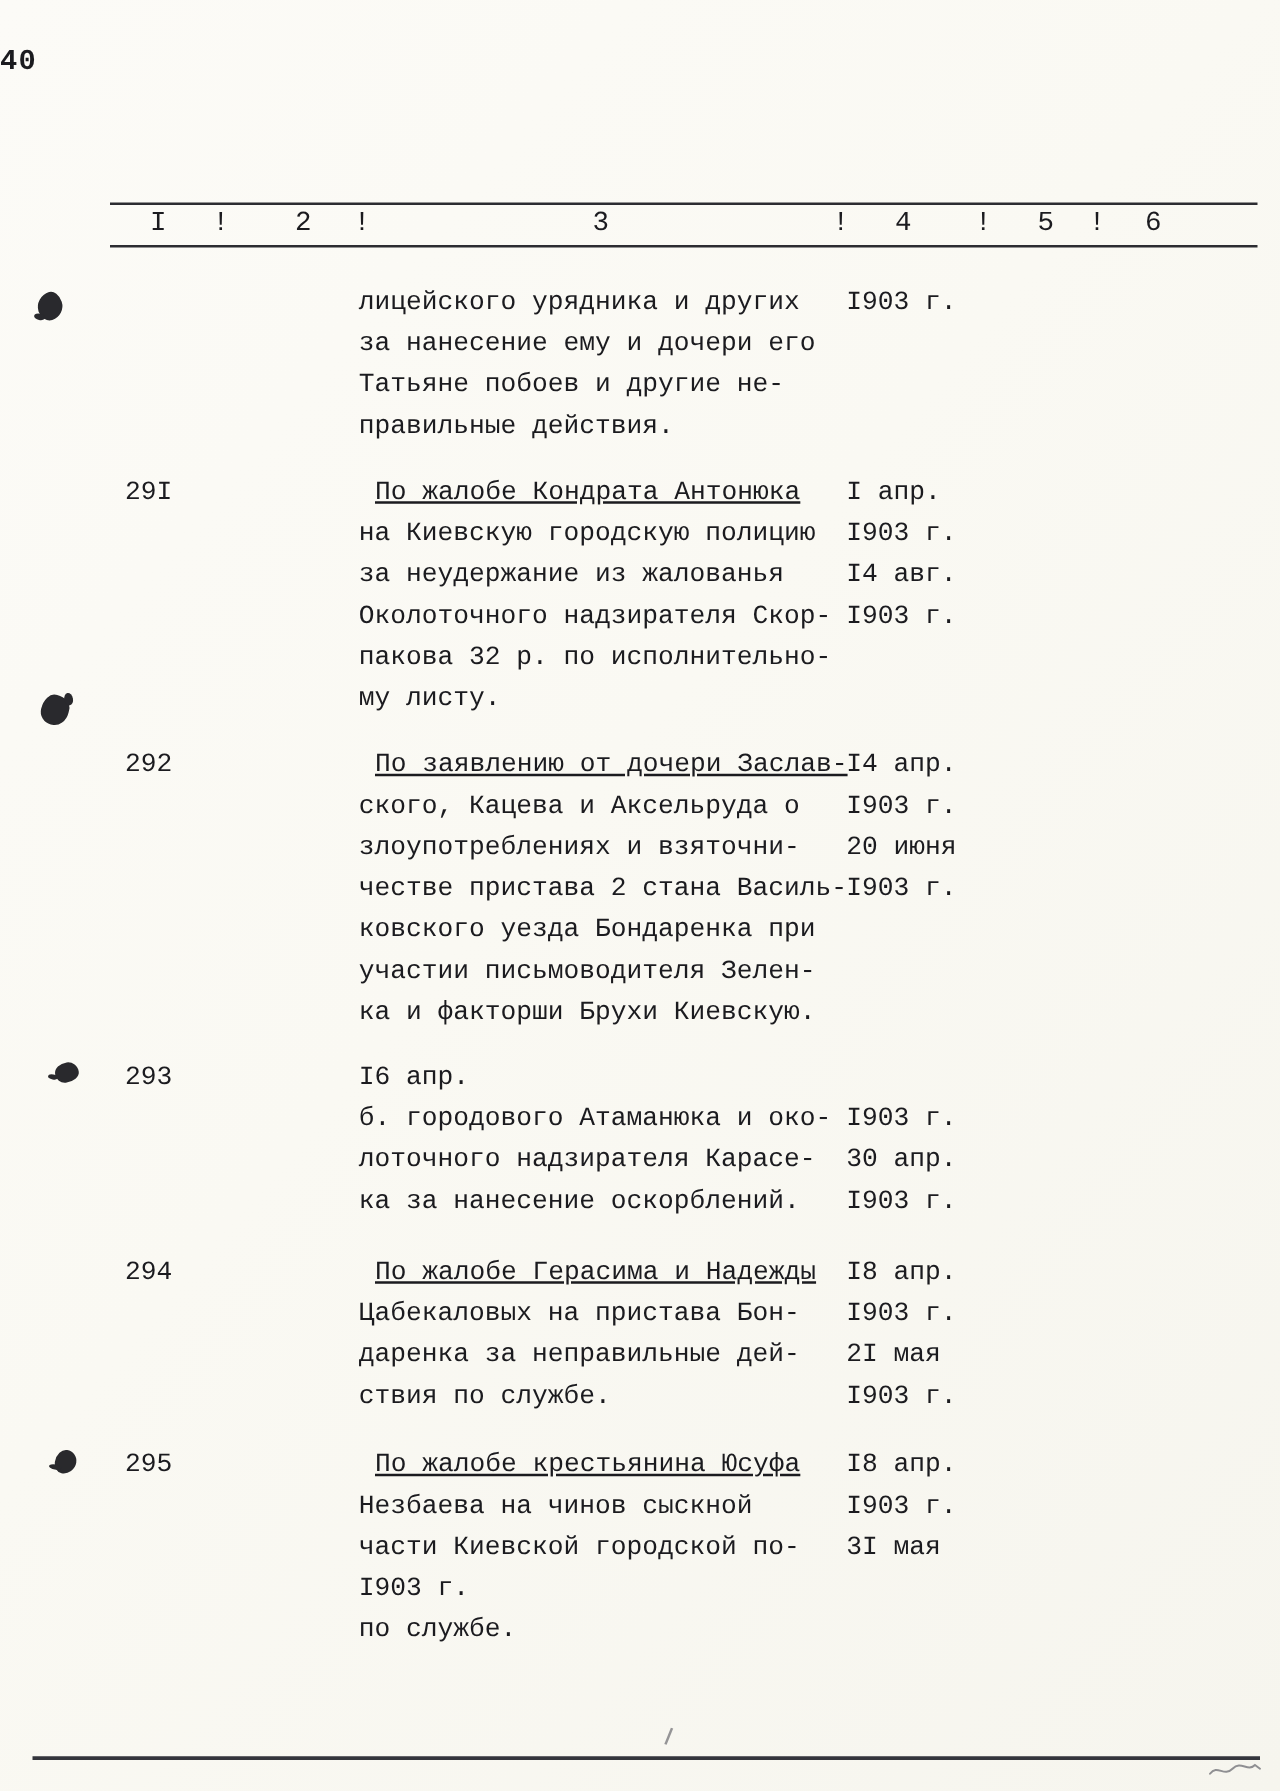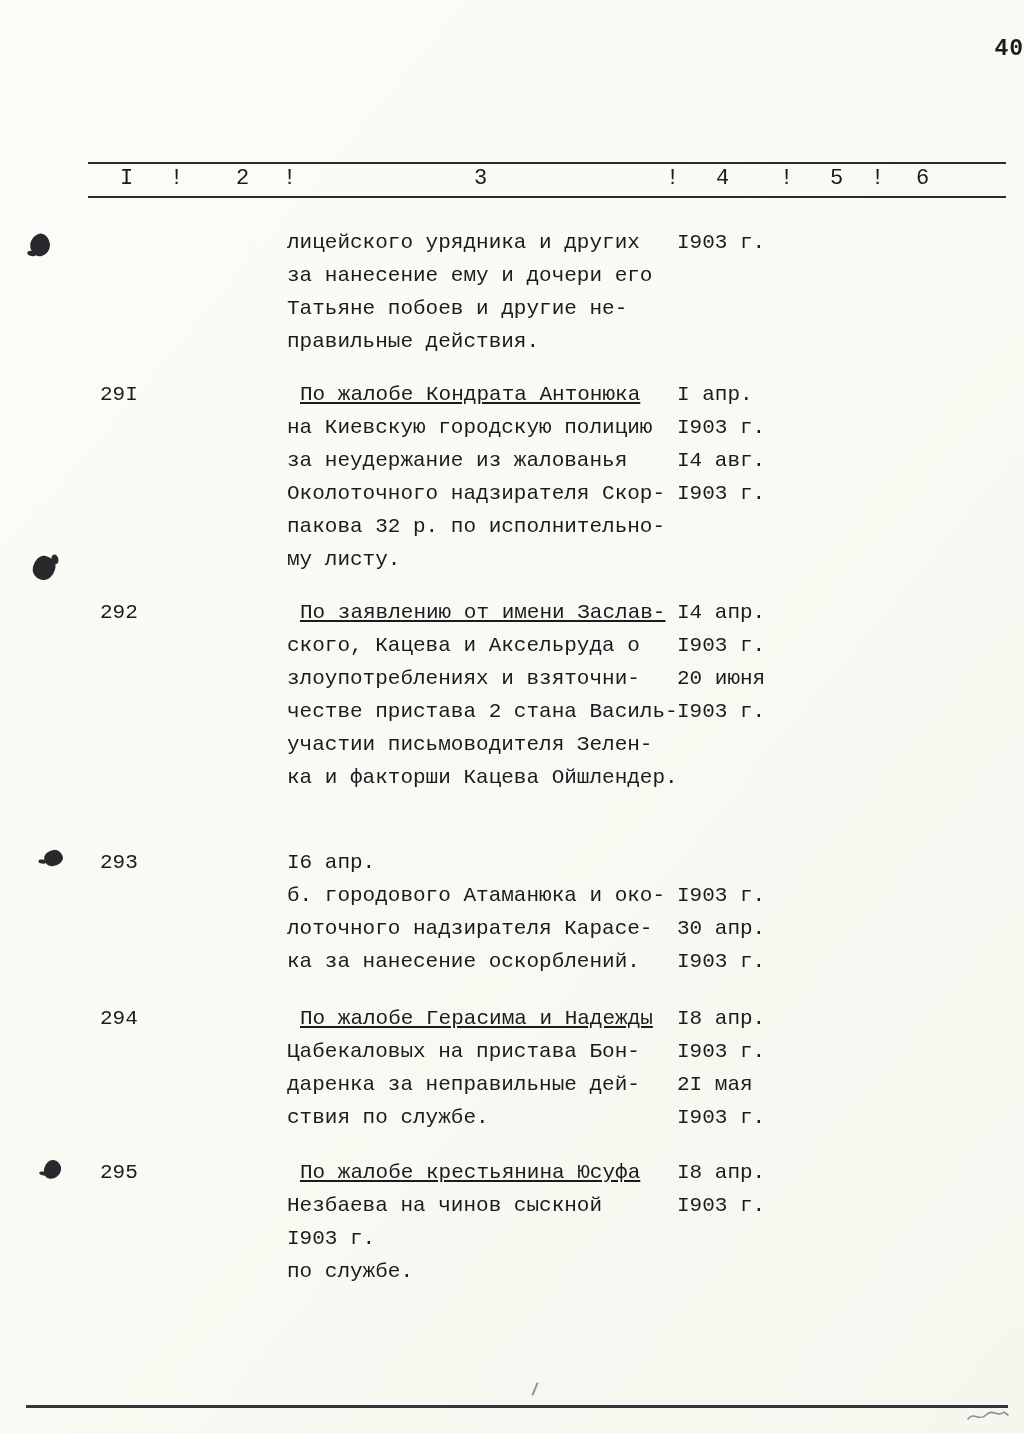--- a/index.html
+++ b/index.html
@@ -6,21 +6,21 @@
   .page{
     position:relative;
     width:1024px;height:1433px;
     background:linear-gradient(130deg,#fcfbf7 0%,#faf9f3 45%,#f6f5ee 100%);
     font-family:"Liberation Mono","DejaVu Sans Mono",monospace;
     color:#1b1b1f;
     overflow:hidden;
   }
   .pageno{
     position:absolute;top:36px;left:0;width:100%;
-    text-align:right;font-size:23px;letter-spacing:1px;font-weight:bold;
+    text-align:left;font-size:23px;letter-spacing:1px;font-weight:bold;
   }
   .rule{position:absolute;background:#2c2c31;height:2px;}
   .rule-top{left:88px;top:162px;width:918px;}
   .rule-mid{left:88px;top:196px;width:918px;}
   .rule-bottom{left:26px;top:1405px;width:982px;height:3px;background:#34353c;}
   .hdr{position:absolute;top:166px;left:0;width:100%;height:28px;font-size:22px;}
   .hdr span{position:absolute;top:0;}
   .h0{left:120px;} .h1{left:170px;} .h2{left:236px;} .h3{left:283px;}
   .h4{left:474px;} .h5{left:666px;} .h6{left:716px;} .h7{left:780px;}
   .h8{left:830px;} .h9{left:871px;} .h10{left:916px;}
@@ -87,26 +87,27 @@
       <div class="line"><span class="t">за неудержание из жалованья</span><span class="d">I4 авг.</span></div>
       <div class="line"><span class="t">Околоточного надзирателя Скор-</span><span class="d">I903 г.</span></div>
       <div class="line"><span class="t">пакова 32 р. по исполнительно-</span><span class="d"></span></div>
       <div class="line"><span class="t">му листу.</span><span class="d"></span></div>
     </div>
   </div>
 
   <div class="entry e2">
     <span class="num">292</span>
     <div class="lines">
-      <div class="line"><span class="t first">По заявлению от имени Заслав-</span><span class="d">I4 апр.</span></div>
+      <div class="line"><span class="t first">По заявлению от дочери Заслав-</span><span class="d">I4 апр.</span></div>
       <div class="line"><span class="t">ского, Кацева и Аксельруда о</span><span class="d">I903 г.</span></div>
       <div class="line"><span class="t">злоупотреблениях и взяточни-</span><span class="d">20 июня</span></div>
       <div class="line"><span class="t">честве пристава 2 стана Василь-</span><span class="d">I903 г.</span></div>
+      <div class="line"><span class="t">ковского уезда Бондаренка при</span><span class="d"></span></div>
       <div class="line"><span class="t">участии письмоводителя Зелен-</span><span class="d"></span></div>
-      <div class="line"><span class="t">ка и факторши Кацева Ойшлендер.</span><span class="d"></span></div>
+      <div class="line"><span class="t">ка и факторши Брухи Киевскую.</span><span class="d"></span></div>
     </div>
   </div>
 
   <div class="entry e3">
     <span class="num">293</span>
     <div class="lines">
       <div class="line"><span class="d">I6 апр.</span></div>
       <div class="line"><span class="t">б. городового Атаманюка и око-</span><span class="d">I903 г.</span></div>
       <div class="line"><span class="t">лоточного надзирателя Карасе-</span><span class="d">30 апр.</span></div>
       <div class="line"><span class="t">ка за нанесение оскорблений.</span><span class="d">I903 г.</span></div>
@@ -121,20 +122,21 @@
       <div class="line"><span class="t">даренка за неправильные дей-</span><span class="d">2I мая</span></div>
       <div class="line"><span class="t">ствия по службе.</span><span class="d">I903 г.</span></div>
     </div>
   </div>
 
   <div class="entry e5">
     <span class="num">295</span>
     <div class="lines">
       <div class="line"><span class="t first">По жалобе крестьянина Юсуфа</span><span class="d">I8 апр.</span></div>
       <div class="line"><span class="t">Незбаева на чинов сыскной</span><span class="d">I903 г.</span></div>
+      <div class="line"><span class="t">части Киевской городской по-</span><span class="d">3I мая</span></div>
       <div class="line"><span class="d">I903 г.</span></div>
       <div class="line"><span class="t">по службе.</span><span class="d"></span></div>
     </div>
   </div>
 
   <div class="blot blot1"></div>
   <div class="blot blot2"></div>
   <div class="blot blot3"></div>
   <div class="blot blot4"></div>
   <div class="stray"></div>

